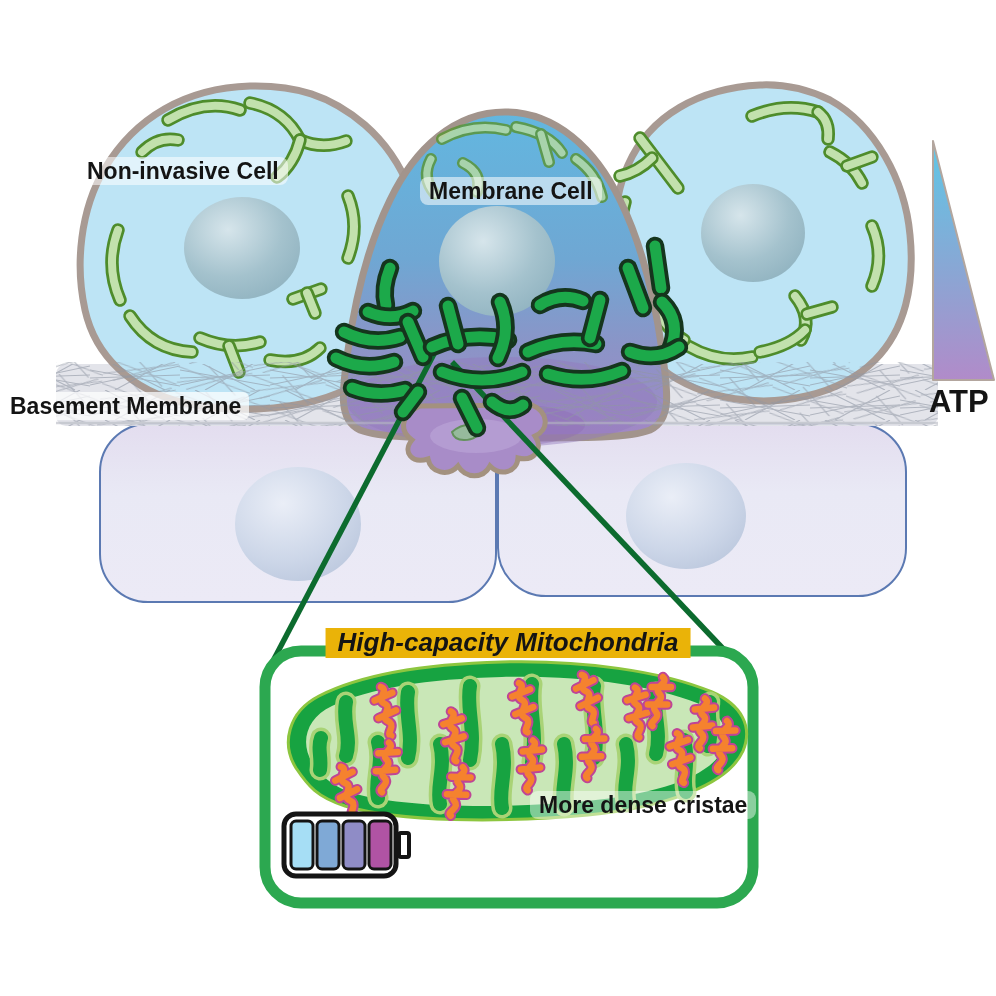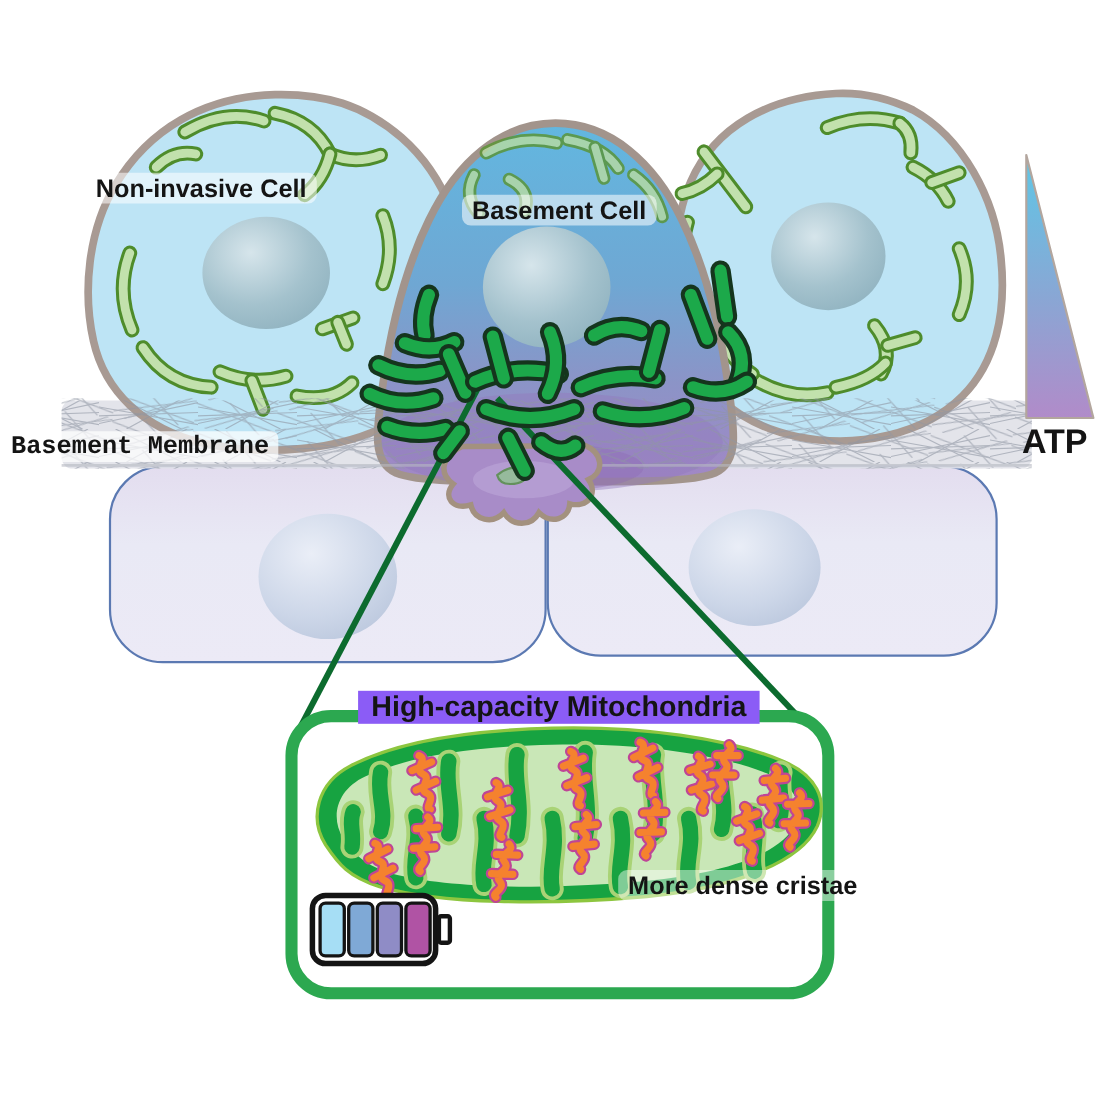--- a/index.html
+++ b/index.html
@@ -2,21 +2,21 @@
 <html><head>
 <meta charset="utf-8">
 <style>
   html,body{margin:0;padding:0;background:#fff;}
   .stage{position:relative;width:996px;height:996px;background:#ffffff;overflow:hidden;
          font-family:"Liberation Sans",sans-serif;}
   .stage svg{position:absolute;left:0;top:0;}
   .lbl{position:absolute;font-weight:bold;color:#141414;line-height:1.15;white-space:nowrap;}
   .chip{background:rgba(255,255,255,.55);border-radius:8px;padding:1px 9px;}
   .chip-strong{background:rgba(255,255,255,.72);border-radius:6px;padding:1px 8px;}
-  .title-chip{background:#8b5cf6;padding:0 12px;}
+  .title-chip{background:#eab308;padding:0 12px;font-style:italic;}
   
   .mO{fill:none;stroke:#4e8c2b;stroke-width:13.5;stroke-linecap:round;stroke-linejoin:round;}
   .mI{fill:none;stroke:#c2e1ad;stroke-width:8;stroke-linecap:round;stroke-linejoin:round;}
   
   .fO{fill:none;stroke:#5a9433;stroke-width:12;stroke-linecap:round;}
   .fI{fill:none;stroke:#b7dba2;stroke-width:7;stroke-linecap:round;}
   
   .wO{fill:none;stroke:#15351d;stroke-width:18.5;stroke-linecap:round;stroke-linejoin:round;}
   .wI{fill:none;stroke:#1ca94a;stroke-width:11;stroke-linecap:round;stroke-linejoin:round;}
   
@@ -301,18 +301,18 @@
     <rect x="0" y="0" width="112" height="62" rx="12" fill="#ffffff" stroke="#141414" stroke-width="5"></rect>
     <rect x="7" y="7" width="22" height="48" rx="5" fill="#a6def5" stroke="#141414" stroke-width="3"></rect>
     <rect x="33" y="7" width="22" height="48" rx="5" fill="#7fa9d6" stroke="#141414" stroke-width="3"></rect>
     <rect x="59" y="7" width="22" height="48" rx="5" fill="#8f8cc6" stroke="#141414" stroke-width="3"></rect>
     <rect x="85" y="7" width="22" height="48" rx="5" fill="#b053a4" stroke="#141414" stroke-width="3"></rect>
     <rect x="115" y="19" width="10" height="24" rx="2" fill="#ffffff" stroke="#141414" stroke-width="4"></rect>
   </g>
 </svg>
 
 <div class="lbl chip" style="left:78px;  top:157px; font-size:23px;">Non-invasive Cell</div>
-<div class="lbl chip" style="left:420px; top:177px; font-size:23px;">Basement Cell</div>
-<div class="lbl chip-strong" style="left:2px;   top:392px; font-size:23px;font-family:Liberation Mono, monospace;">Basement Membrane</div>
+<div class="lbl chip" style="left:420px; top:177px; font-size:23px;">Membrane Cell</div>
+<div class="lbl chip-strong" style="left:2px;   top:392px; font-size:23px;">Basement Membrane</div>
 <div class="lbl" style="left:929px; top:384px; font-size:31px;">ATP</div>
 <div class="lbl title-chip" style="left:508px; top:628px; font-size:26px; transform:translateX(-50%);">High-capacity Mitochondria</div>
-<div class="lbl chip" style="left:530px; top:791px; font-size:23px; background:rgba(255,255,255,.45);margin-left:32px;">More dense cristae</div>
+<div class="lbl chip" style="left:530px; top:791px; font-size:23px; background:rgba(255,255,255,.45);">More dense cristae</div>
 </div>
 
 </body></html>

